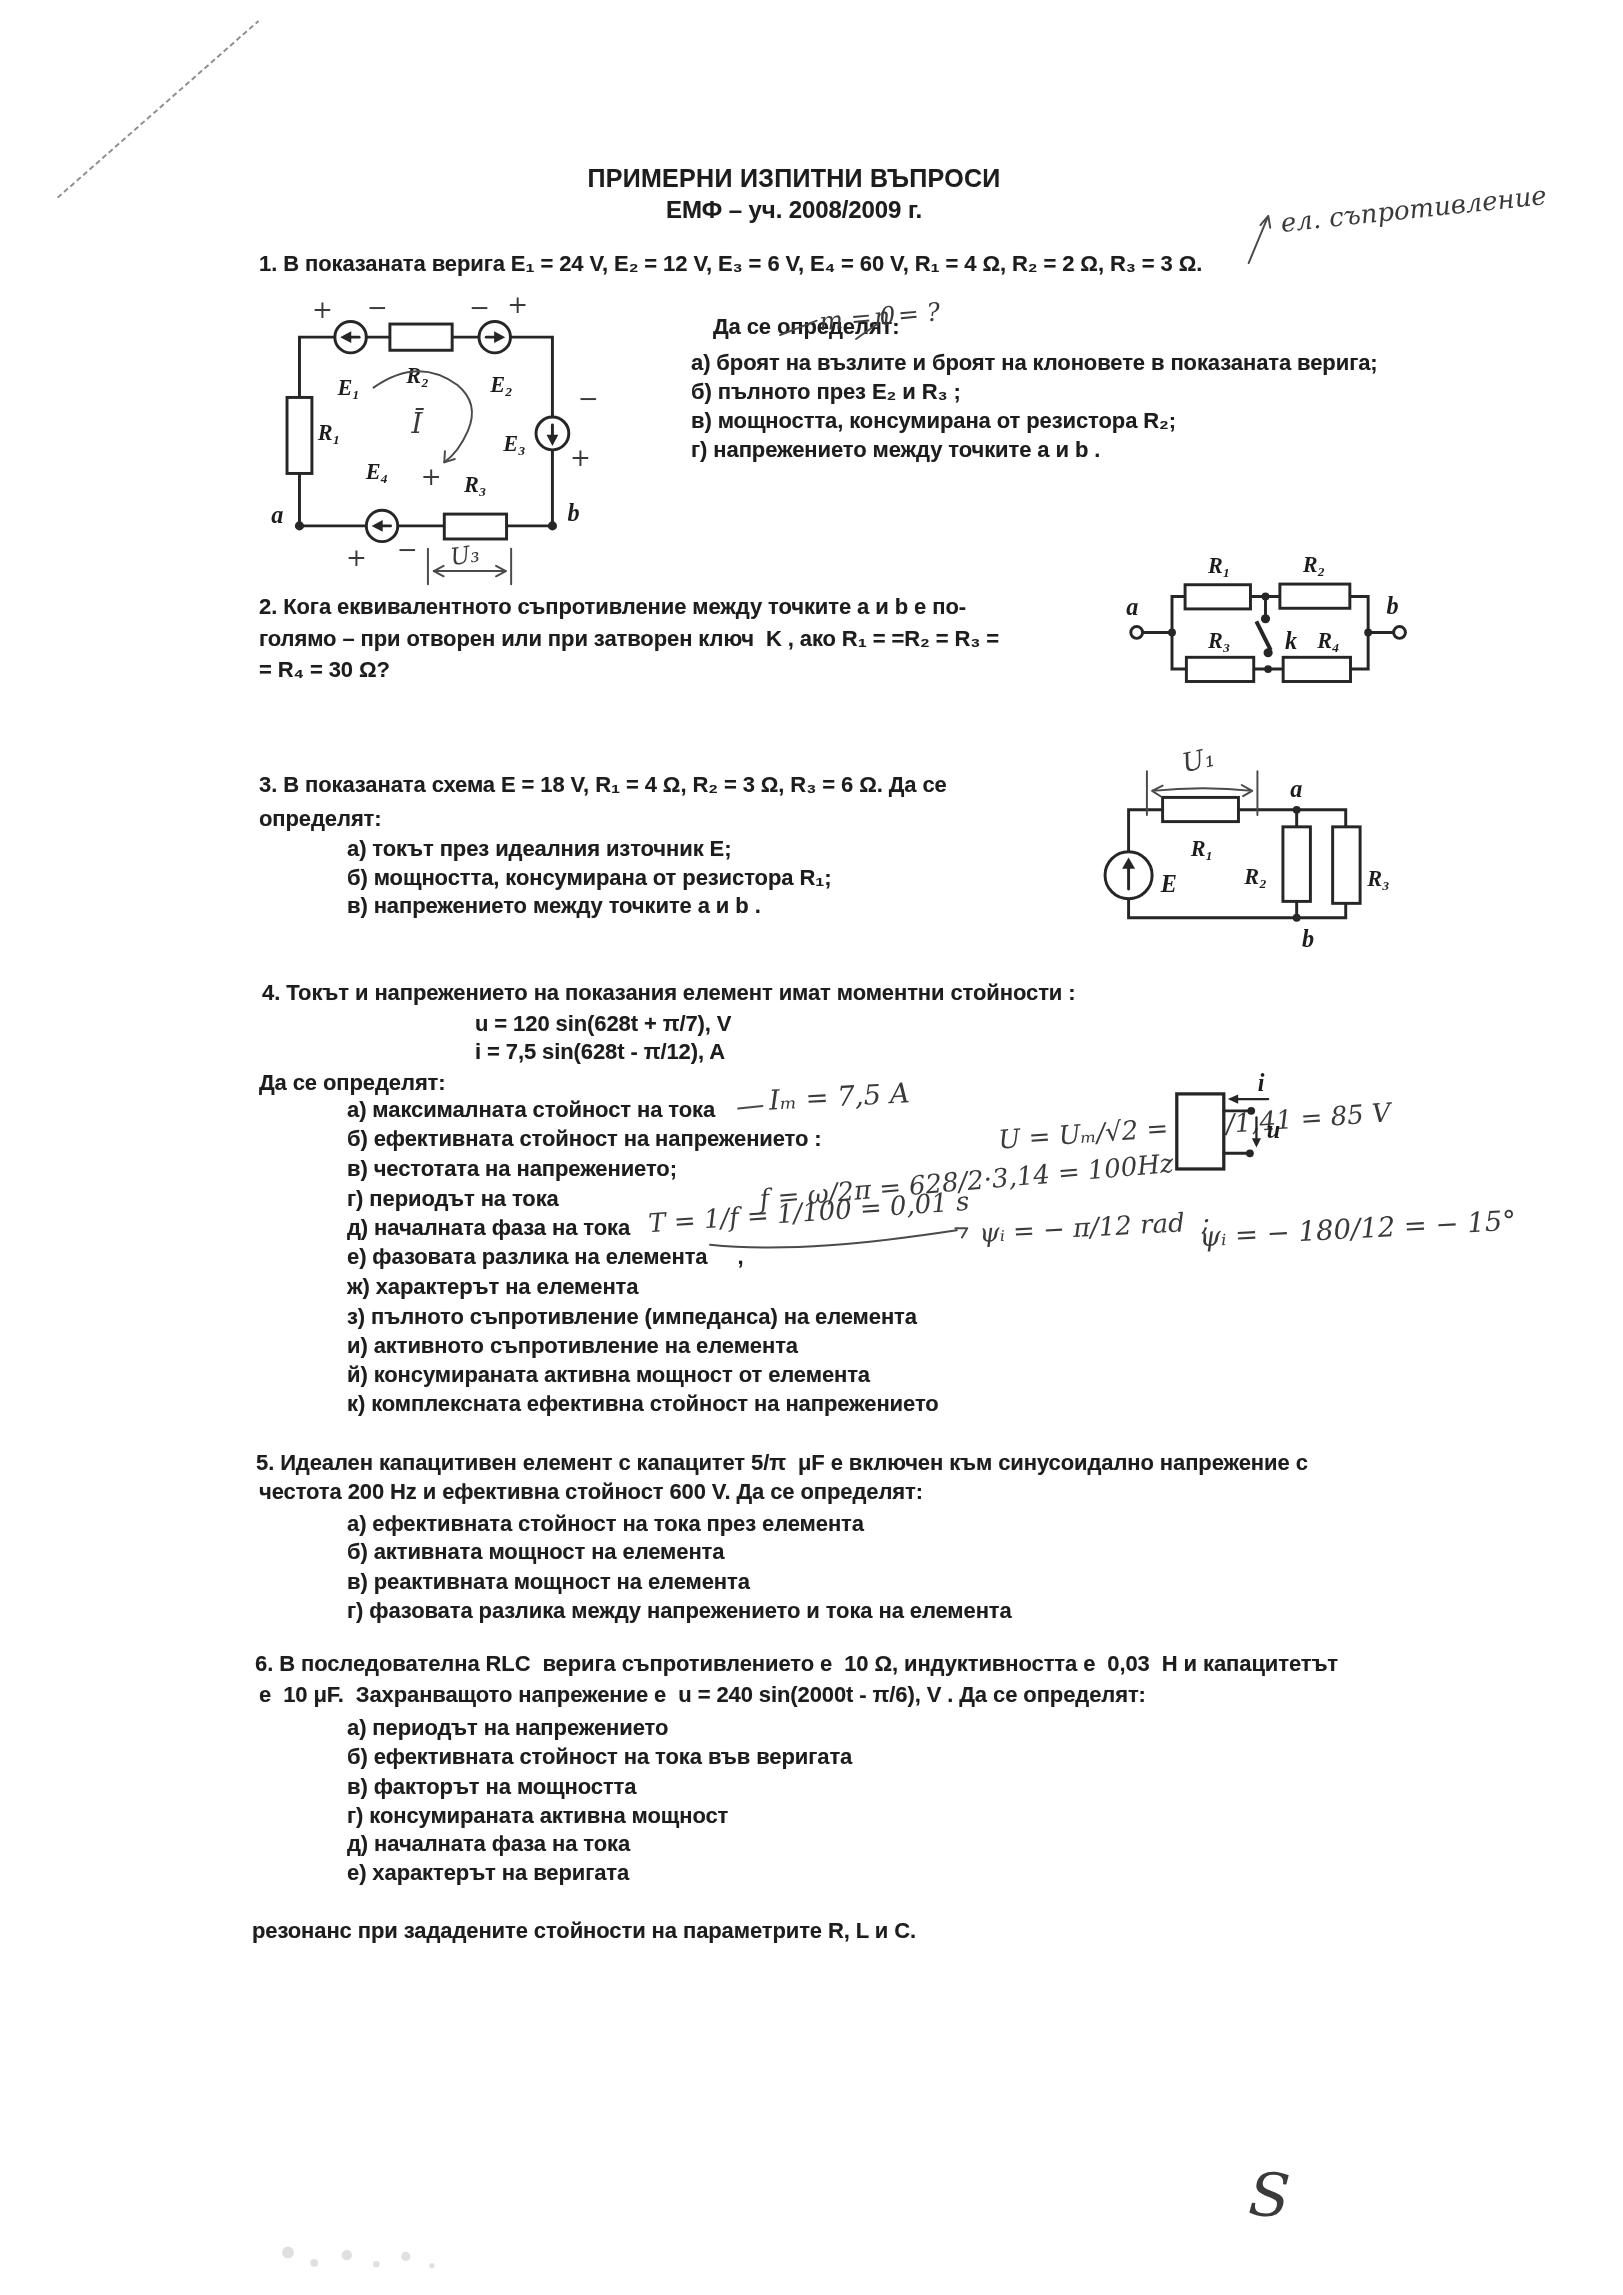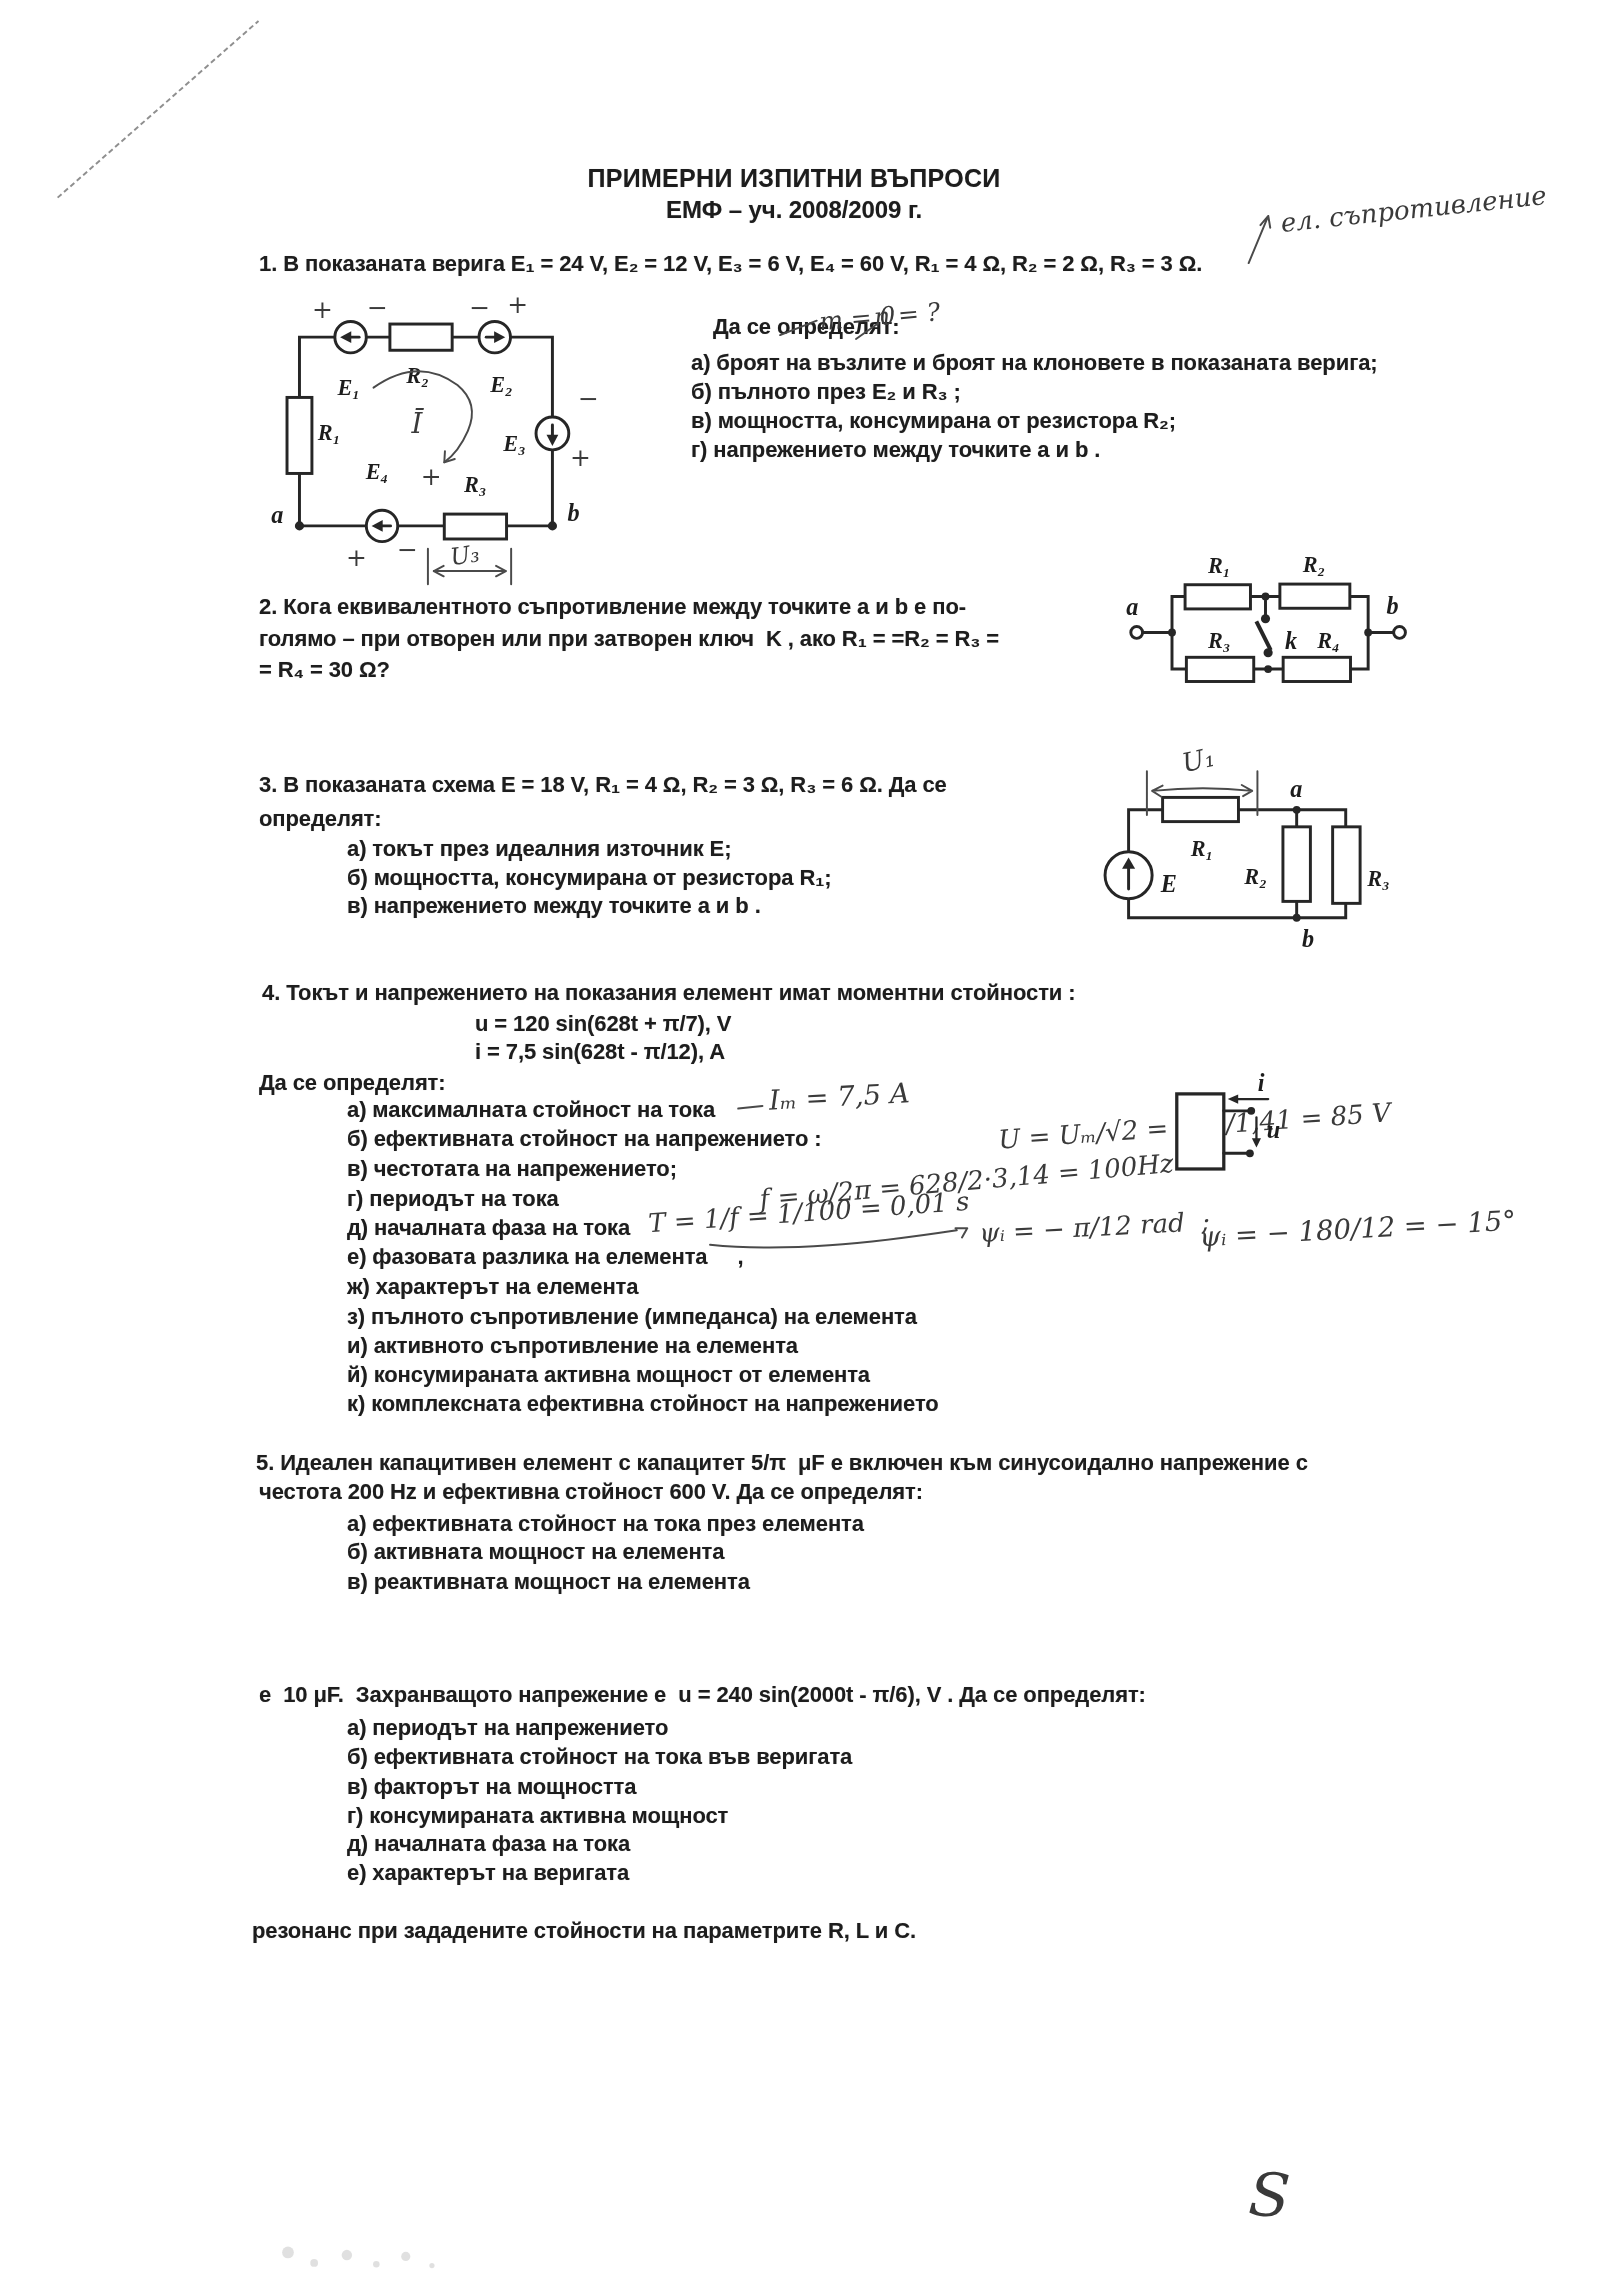--- a/index.html
+++ b/index.html
@@ -195,21 +195,23 @@
       <polygon class="ah" points="140,114 133,100 147,100"></polygon>
       <text class="clb" x="156" y="100">u</text>
     </g>
   </svg>
 
   <div class="t" style="left:256px;top:1450px">5. Идеален капацитивен елемент с капацитет 5/π  μF е включен към синусоидално напрежение с</div>
   <div class="t" style="left:259px;top:1479px">честота 200 Hz и ефективна стойност 600 V. Да се определят:</div>
   <div class="t" style="left:347px;top:1511px">а) ефективната стойност на тока през елемента</div>
   <div class="t" style="left:347px;top:1539px">б) активната мощност на елемента</div>
   <div class="t" style="left:347px;top:1569px">в) реактивната мощност на елемента</div>
-
+  <div class="t" style="left:347px;top:1598px">г) фазовата разлика между напрежението и тока на елемента</div>
+
+  <div class="t" style="left:255px;top:1651px">6. В последователна RLC  верига съпротивлението е  10 Ω, индуктивността е  0,03  H и капацитетът</div>
   <div class="t" style="left:259px;top:1682px">е  10 μF.  Захранващото напрежение е  u = 240 sin(2000t - π/6), V . Да се определят:</div>
   <div class="t" style="left:347px;top:1715px">а) периодът на напрежението</div>
   <div class="t" style="left:347px;top:1744px">б) ефективната стойност на тока във веригата</div>
   <div class="t" style="left:347px;top:1774px">в) факторът на мощността</div>
   <div class="t" style="left:347px;top:1803px">г) консумираната активна мощност</div>
   <div class="t" style="left:347px;top:1831px">д) началната фаза на тока</div>
   <div class="t" style="left:347px;top:1860px">е) характерът на веригата</div>
   <div class="t" style="left:252px;top:1918px">резонанс при зададените стойности на параметрите R, L и C.</div>
 
   <div class="hw" style="left:1249px;top:2160px;font-size:60px;transform:rotate(4deg)">S</div>

